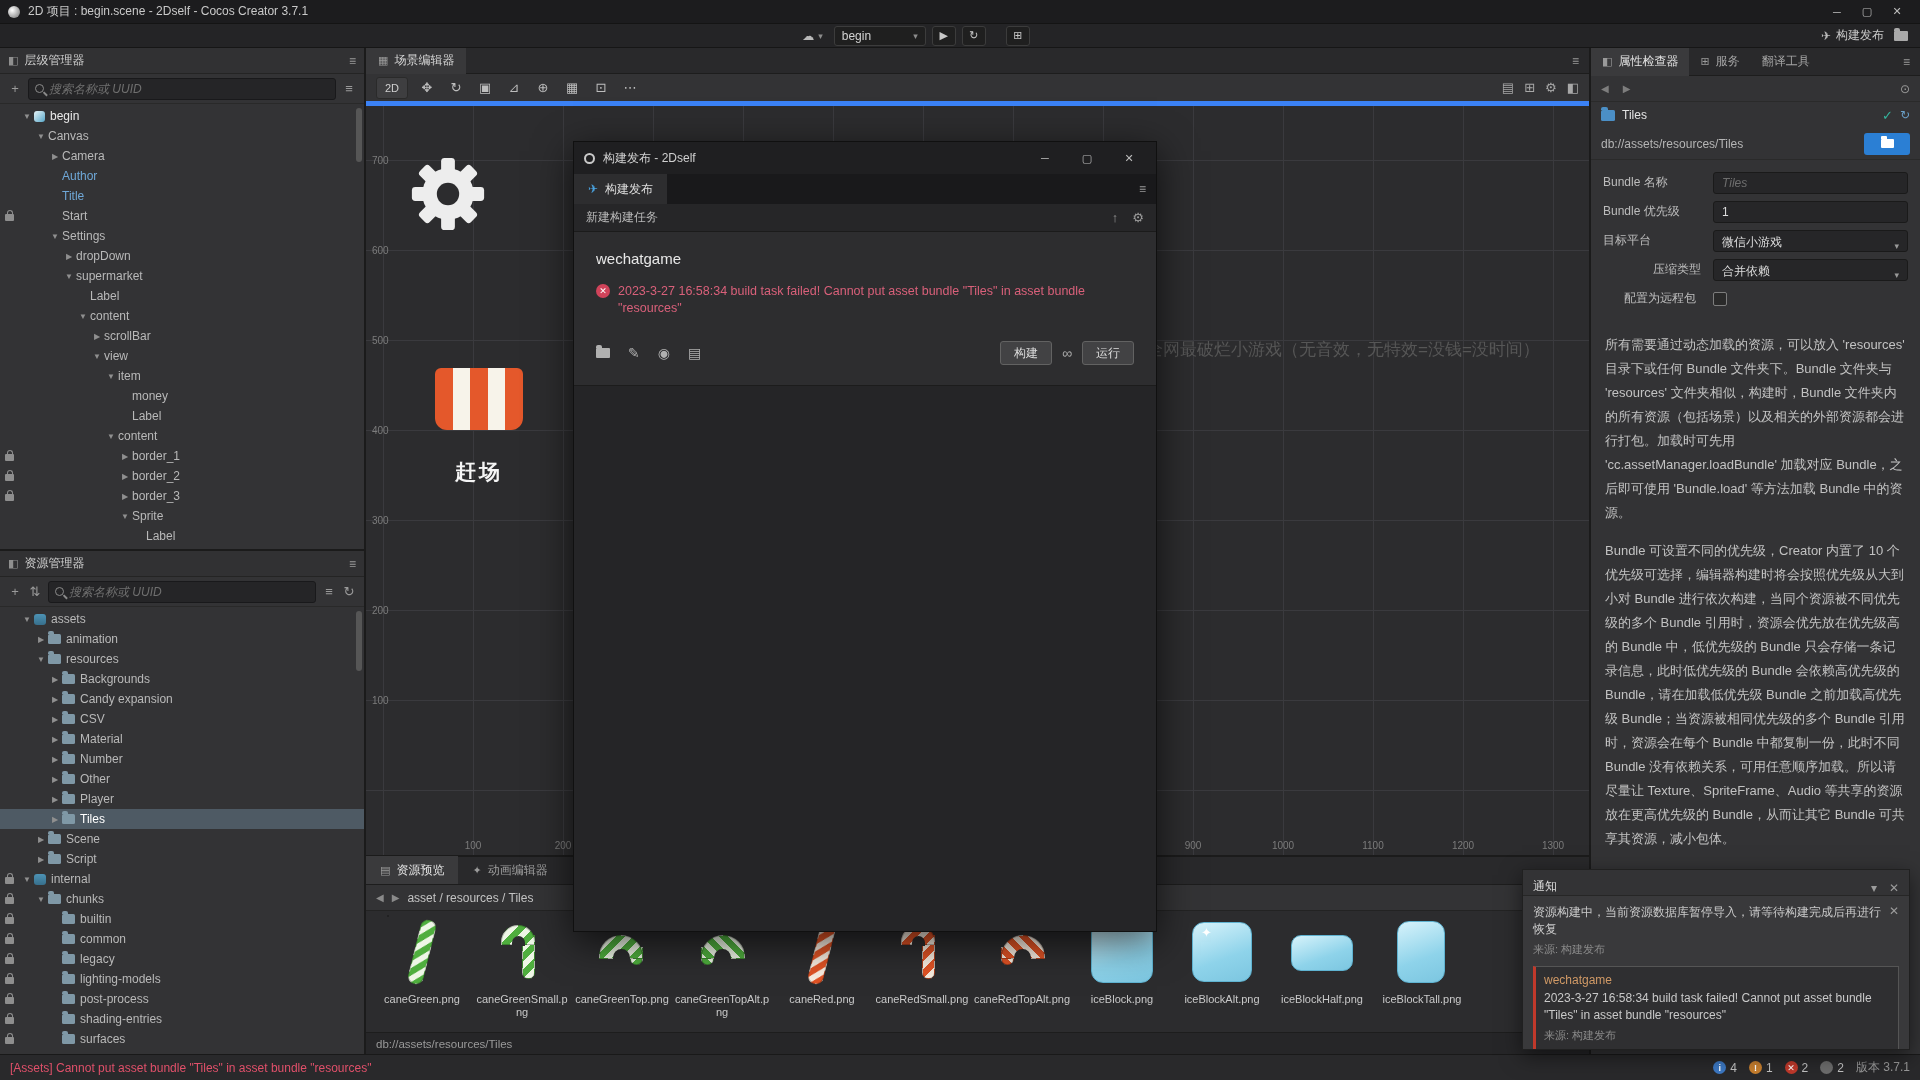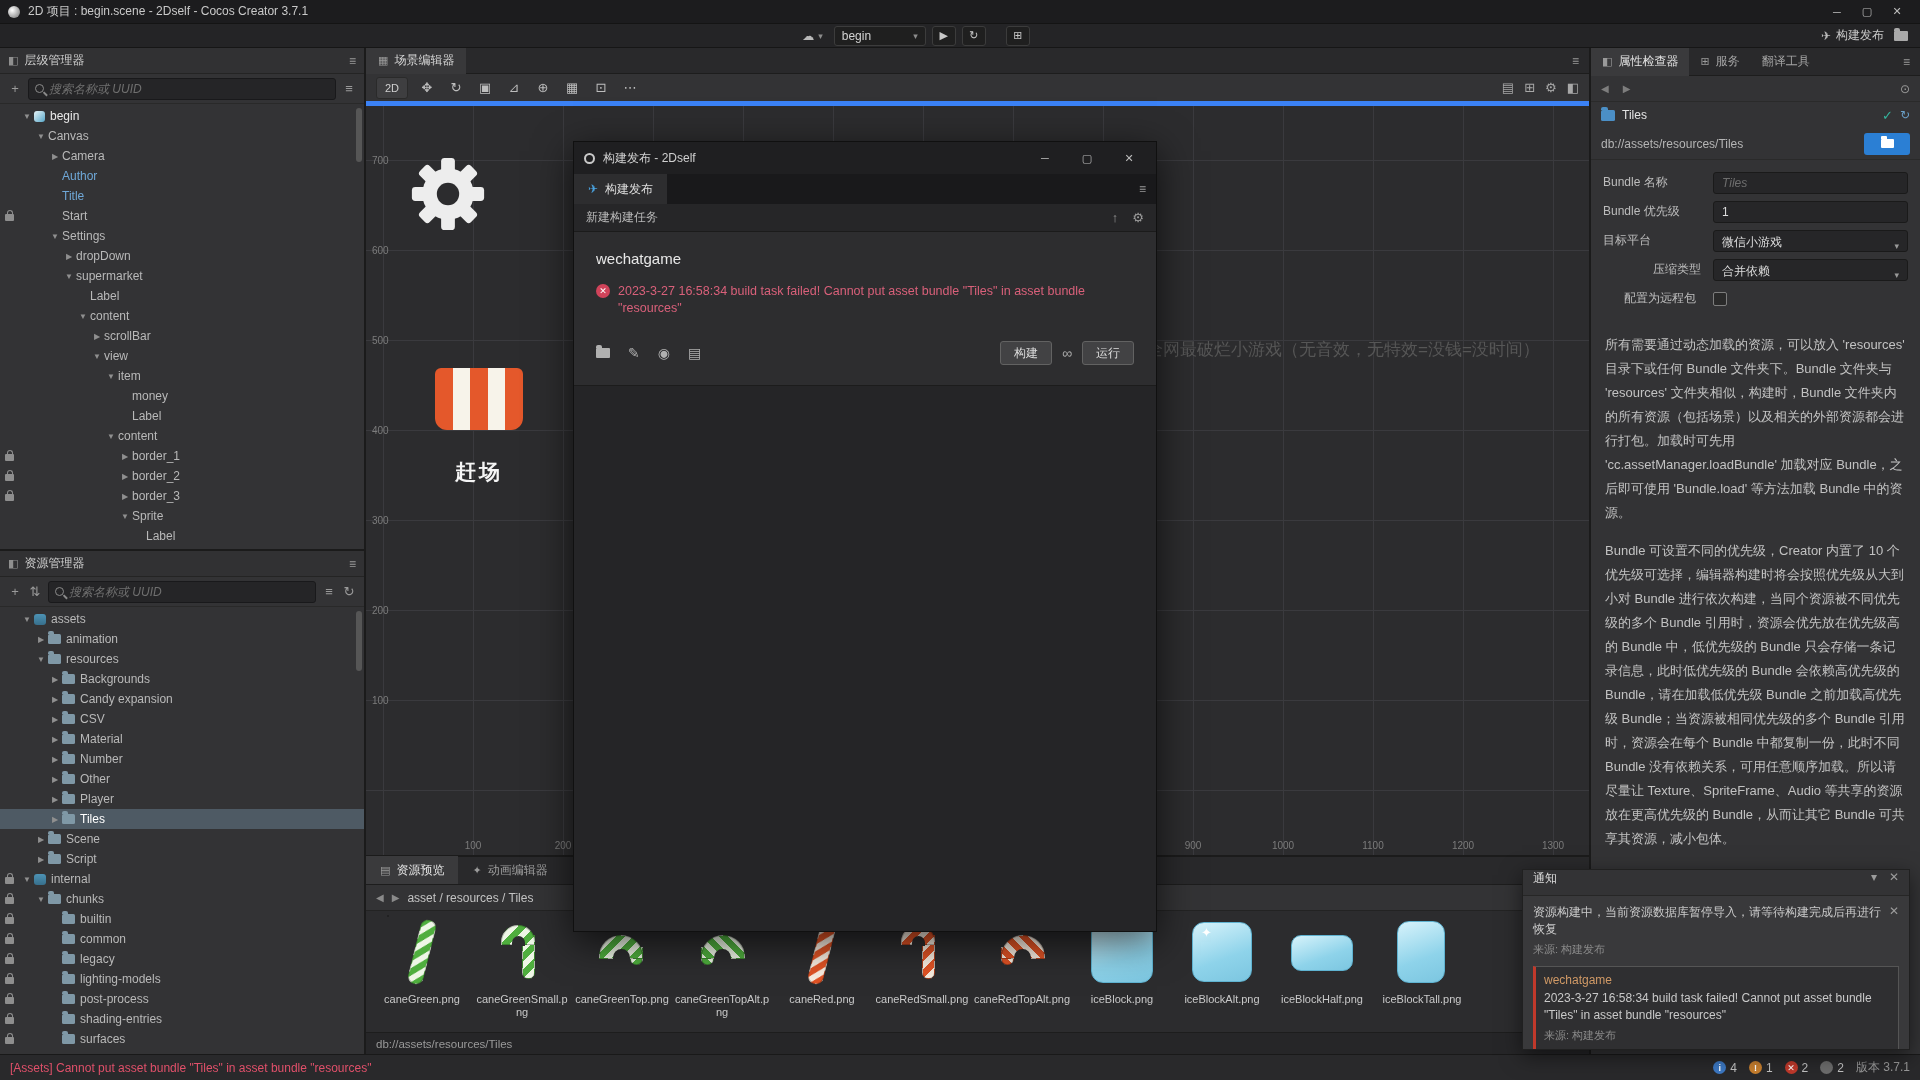--- a/index.html
+++ b/index.html
@@ -190,21 +190,21 @@
   .act-icons { display:flex; gap:18px; align-items:center; color:#b0b0b0; font-size:14px; }
   .act-icons .fold-ico { background:#b0b0b0; }
   .act-icons .fold-ico::before { background:#b0b0b0; }
   .act-right { margin-left:auto; display:flex; align-items:center; gap:10px; }
   .dbtn { height:24px; padding:0 13px; background:#424244; border:1px solid #626262; border-radius:3px; color:#ddd; display:flex; align-items:center; font-size:12px; }
   .linkico { color:#a9a9a9; font-size:14px; }
   .dlg-empty { flex:1; margin-top:20px; background:#252527; border-top:1px solid #1c1c1c; }
 
   
   .notif-panel { position:absolute; left:1522px; top:869px; width:388px; height:181px; background:#39393b; border:1px solid #202020; box-shadow:0 6px 20px rgba(0,0,0,.5); z-index:50; display:flex; flex-direction:column; }
-  .notif-head { height:26px; background:#333335; border-bottom:1px solid #262626; display:flex; align-items:flex-start; padding:0 10px; color:#ddd; }
+  .notif-head { height:26px; background:#333335; border-bottom:1px solid #262626; display:flex; align-items:flex-end; padding:0 10px; color:#ddd; }
   .notif-head .hics { margin-left:auto; display:flex; gap:12px; color:#9c9c9c; }
   .notif-body { padding:8px 10px; flex:1; overflow:hidden; }
   .notif1 { position:relative; padding-right:18px; }
   .notif1 .nx { position:absolute; right:0; top:0; color:#9c9c9c; }
   .ntext { color:#c9c9c9; font-size:12px; line-height:17px; }
   .nsrc { color:#8a8a8a; font-size:11px; margin-top:4px; }
   .notif2 { margin-top:9px; border:1px solid #555; border-left:3px solid #c0392b; background:#2f2f31; padding:6px 8px; }
   .nname { color:#d19a66; font-size:12px; margin-bottom:3px; }
 
   

